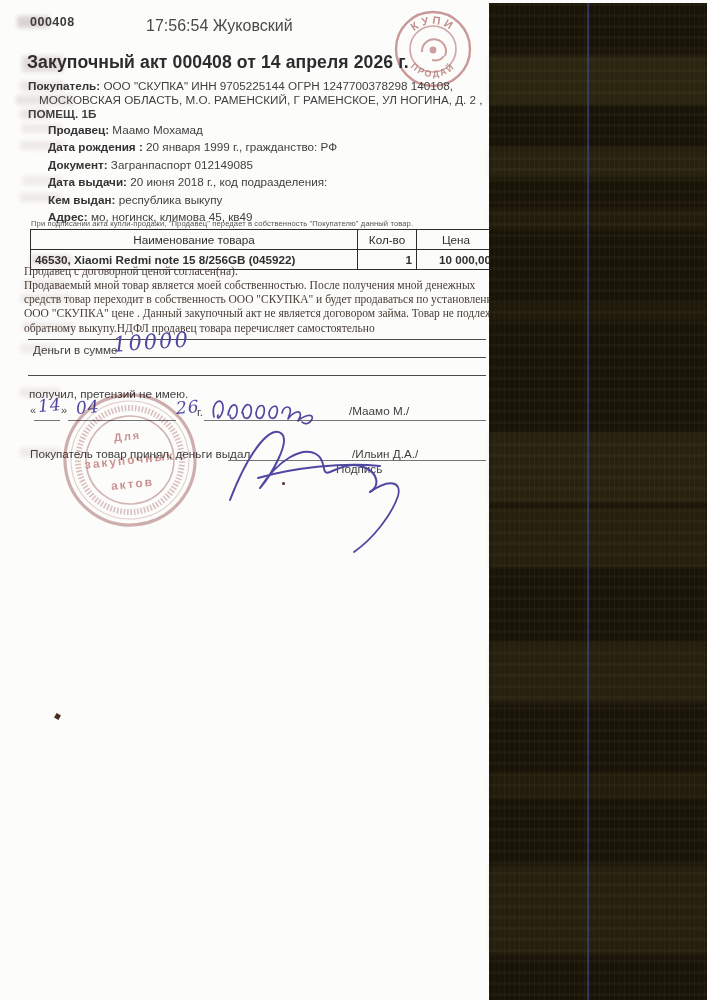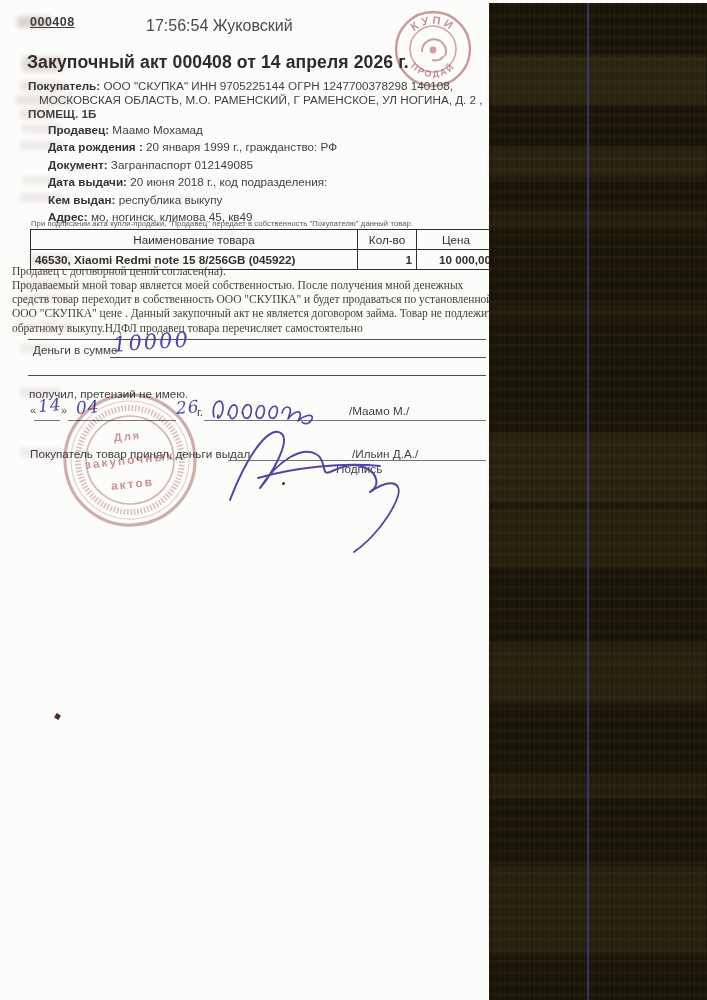--- a/index.html
+++ b/index.html
@@ -52,21 +52,21 @@
   .smudge{position:absolute;background:rgba(95,55,55,0.20);filter:blur(2px);border-radius:2px;}
   .speck{position:absolute;background:#4a2c20;}
   .quote{font-size:11px;color:#4a4a4a;}
   .printed-sign{font-size:11.7px;color:#3f3f3f;}
 </style>
 </head>
 <body>
 
 <div class="page">
 
-  <div class="abs doc-number" style="left:30px;top:15px;text-decoration:underline;">000408</div>
+  <div class="abs doc-number" style="left:30px;top:15px;">000408</div>
   <div class="abs scan-time" style="left:146px;top:17px;">17:56:54 Жуковский</div>
 
   <svg class="abs stamp" style="left:392px;top:8px;" width="82" height="82" viewBox="0 0 82 82">
     <circle cx="41" cy="41" r="37" fill="none" stroke="rgba(190,130,130,0.8)" stroke-width="2.4"></circle>
     <circle cx="41" cy="41" r="23" fill="none" stroke="rgba(190,130,130,0.7)" stroke-width="1.6"></circle>
     <path d="M30 44 a12 12 0 1 1 23 4" fill="none" stroke="rgba(190,130,130,0.75)" stroke-width="2"></path>
     <circle cx="41" cy="42" r="3.4" fill="rgba(190,130,130,0.75)"></circle>
     <path d="M52 48 c-3 4 -8 5 -12 4" fill="none" stroke="rgba(190,130,130,0.75)" stroke-width="2"></path>
     <path id="logoArcTop" d="M14 43 A27 27 0 0 1 68 43" fill="none"></path>
     <path id="logoArcBot" d="M11 39 A30 30 0 0 0 71 39" fill="none"></path>
@@ -111,21 +111,21 @@
       <th class="col-price">Цена</th>
     </tr>
     <tr>
       <td class="name">46530, Xiaomi Redmi note 15 8/256GB (045922)</td>
       <td class="qty">1</td>
       <td class="price">10 000,00</td>
     </tr>
   </tbody>
     </table>
 
-  <div class="abs terms" style="left:12px;top:264px;">
+  <div class="abs terms" style="left:24px;top:264px;">
     <div>Продавец с договорной ценой согласен(на).</div>
     <div>Продаваемый мной товар является моей собственностью. После получения мной денежных</div>
     <div>средств товар переходит в собственность ООО "СКУПКА" и будет продаваться по установленной</div>
     <div>ООО "СКУПКА" цене . Данный закупочный акт не является договором займа. Товар не подлежит</div>
     <div>обратному выкупу.НДФЛ продавец товара перечисляет самостоятельно</div>
   </div>
 
   <div class="rule" style="left:28px;top:339px;width:458px;"></div>
   <div class="abs body-line" style="left:33px;top:343px;">Деньги в сумме</div>
   <div class="abs hand hand-amount" style="left:113px;top:330px;">10000</div>

